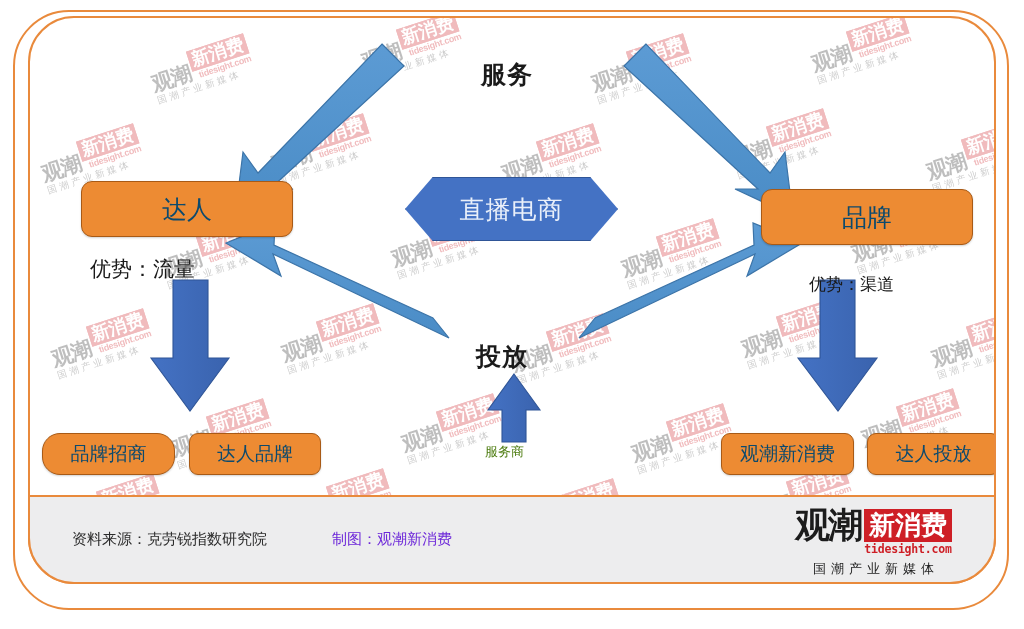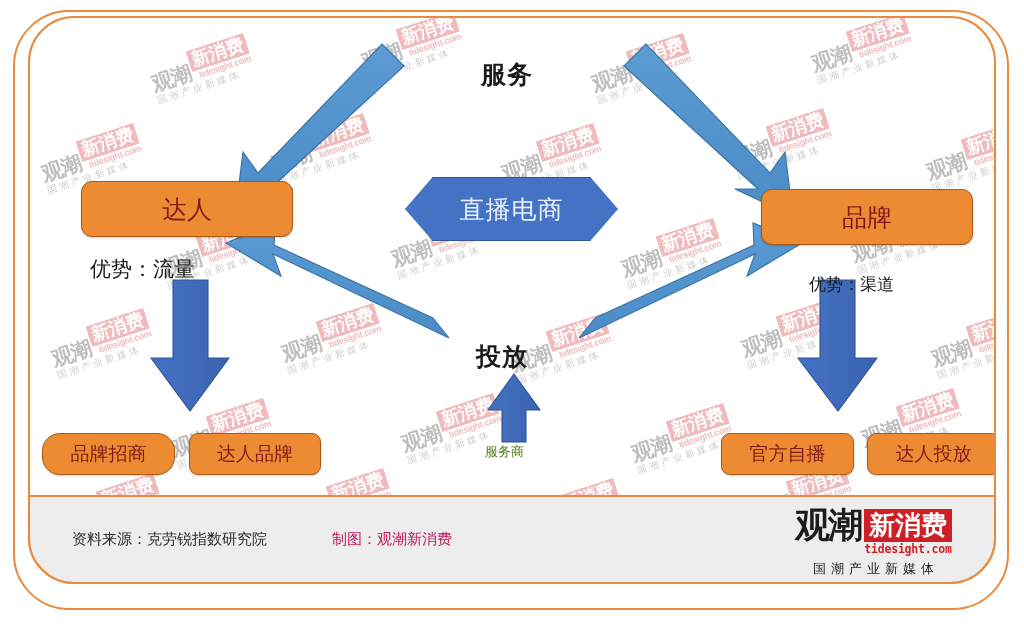--- a/index.html
+++ b/index.html
@@ -74,21 +74,21 @@
   .node{
     position:absolute;
     box-sizing:border-box;
     display:flex;align-items:center;justify-content:center;
     z-index:8;
   }
   .pill{
     background:#ED8B33;
     border:1.6px solid #A85A16;
     border-radius:11px;
-    color:#7f1d1d;
+    color:#0c4a6e;
     font-family:Liberation Sans, sans-serif;
     box-shadow:0 1px 2px rgba(0,0,0,.18);
   }
   #node-talent{left:51px;top:163px;width:212px;height:56px;font-size:25px;}
   #node-brand {left:731px;top:163px;width:212px;height:56px;font-size:25px;margin-top:8px;}
 
   .small-pill{
     border-radius:9px;
     font-size:19px;
     height:42px;
@@ -150,21 +150,21 @@
     box-sizing:border-box;
     z-index:9;
   }
   #footer-source{
     position:absolute;left:42px;top:33px;
     font-size:15px;color:#2b2b2b;white-space:nowrap;
     font-family:"DejaVu Sans","Liberation Sans",sans-serif;
   }
   #footer-credit{
     position:absolute;left:302px;top:33px;
-    font-size:15px;color:#be185d;white-space:nowrap;
+    font-size:15px;color:#6d28d9;white-space:nowrap;
     font-family:"DejaVu Sans","Liberation Sans",sans-serif;
   }
 
   
   #brand-logo{
     position:absolute;right:42px;top:12px;
     text-align:center;
     z-index:10;
   }
   #brand-logo .logo-row{
@@ -531,21 +531,21 @@
 
     <div class="node pill small-pill" id="node-brand-recruit">
       <span>品牌招商</span>
     </div>
 
     <div class="node pill small-pill" id="node-talent-brand">
       <span>达人品牌</span>
     </div>
 
     <div class="node pill small-pill" id="node-official-live">
-      <span>官方自播</span>
+      <span>观潮新消费</span>
     </div>
 
     <div class="node pill small-pill" id="node-talent-ads">
       <span>达人投放</span>
     </div>
 
   </div>
 </div>
 
 <div id="footer-band">

